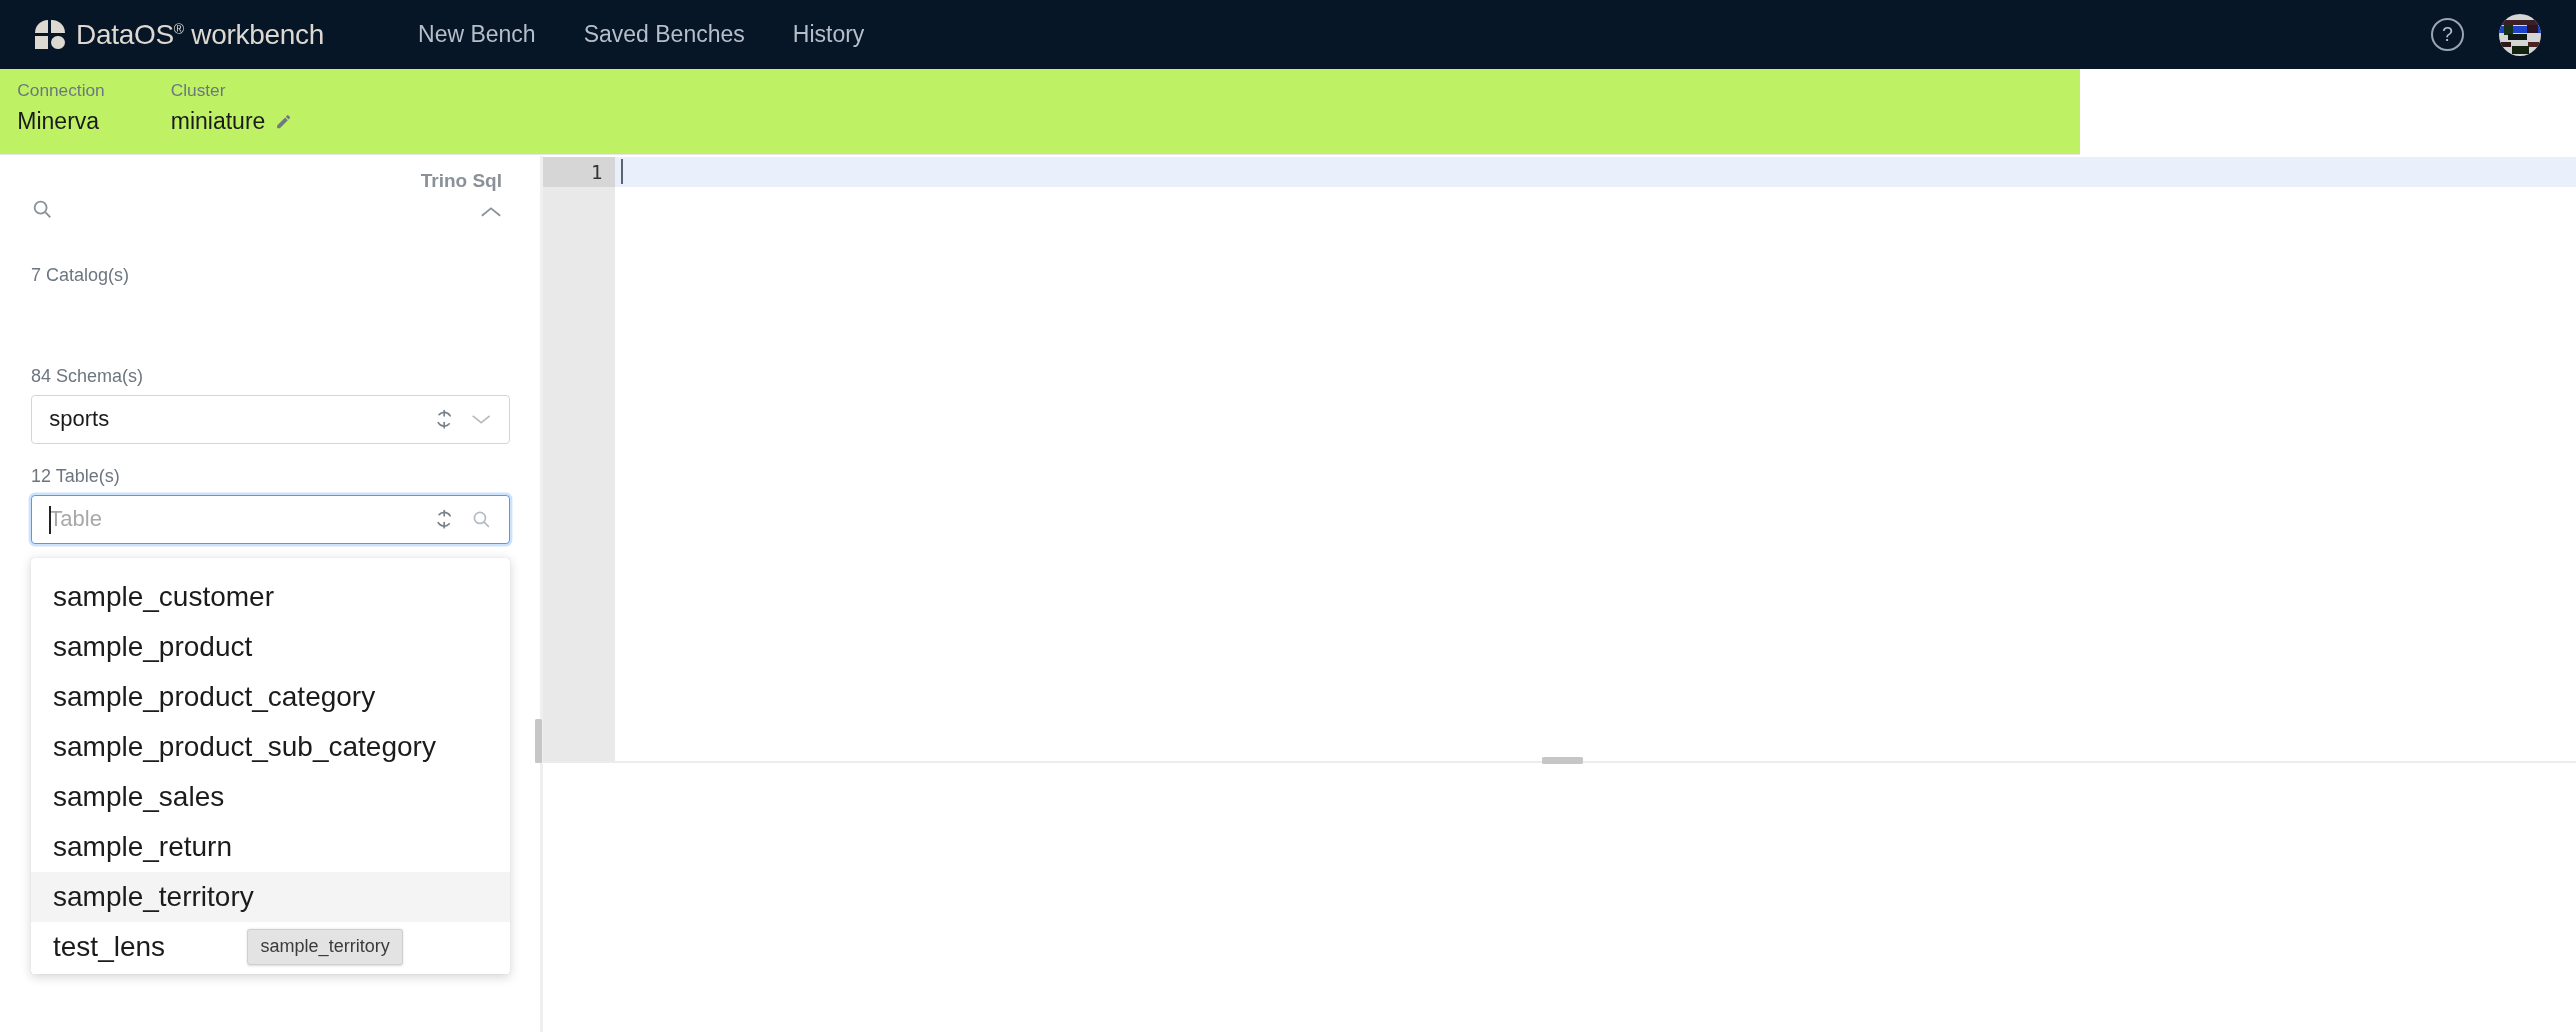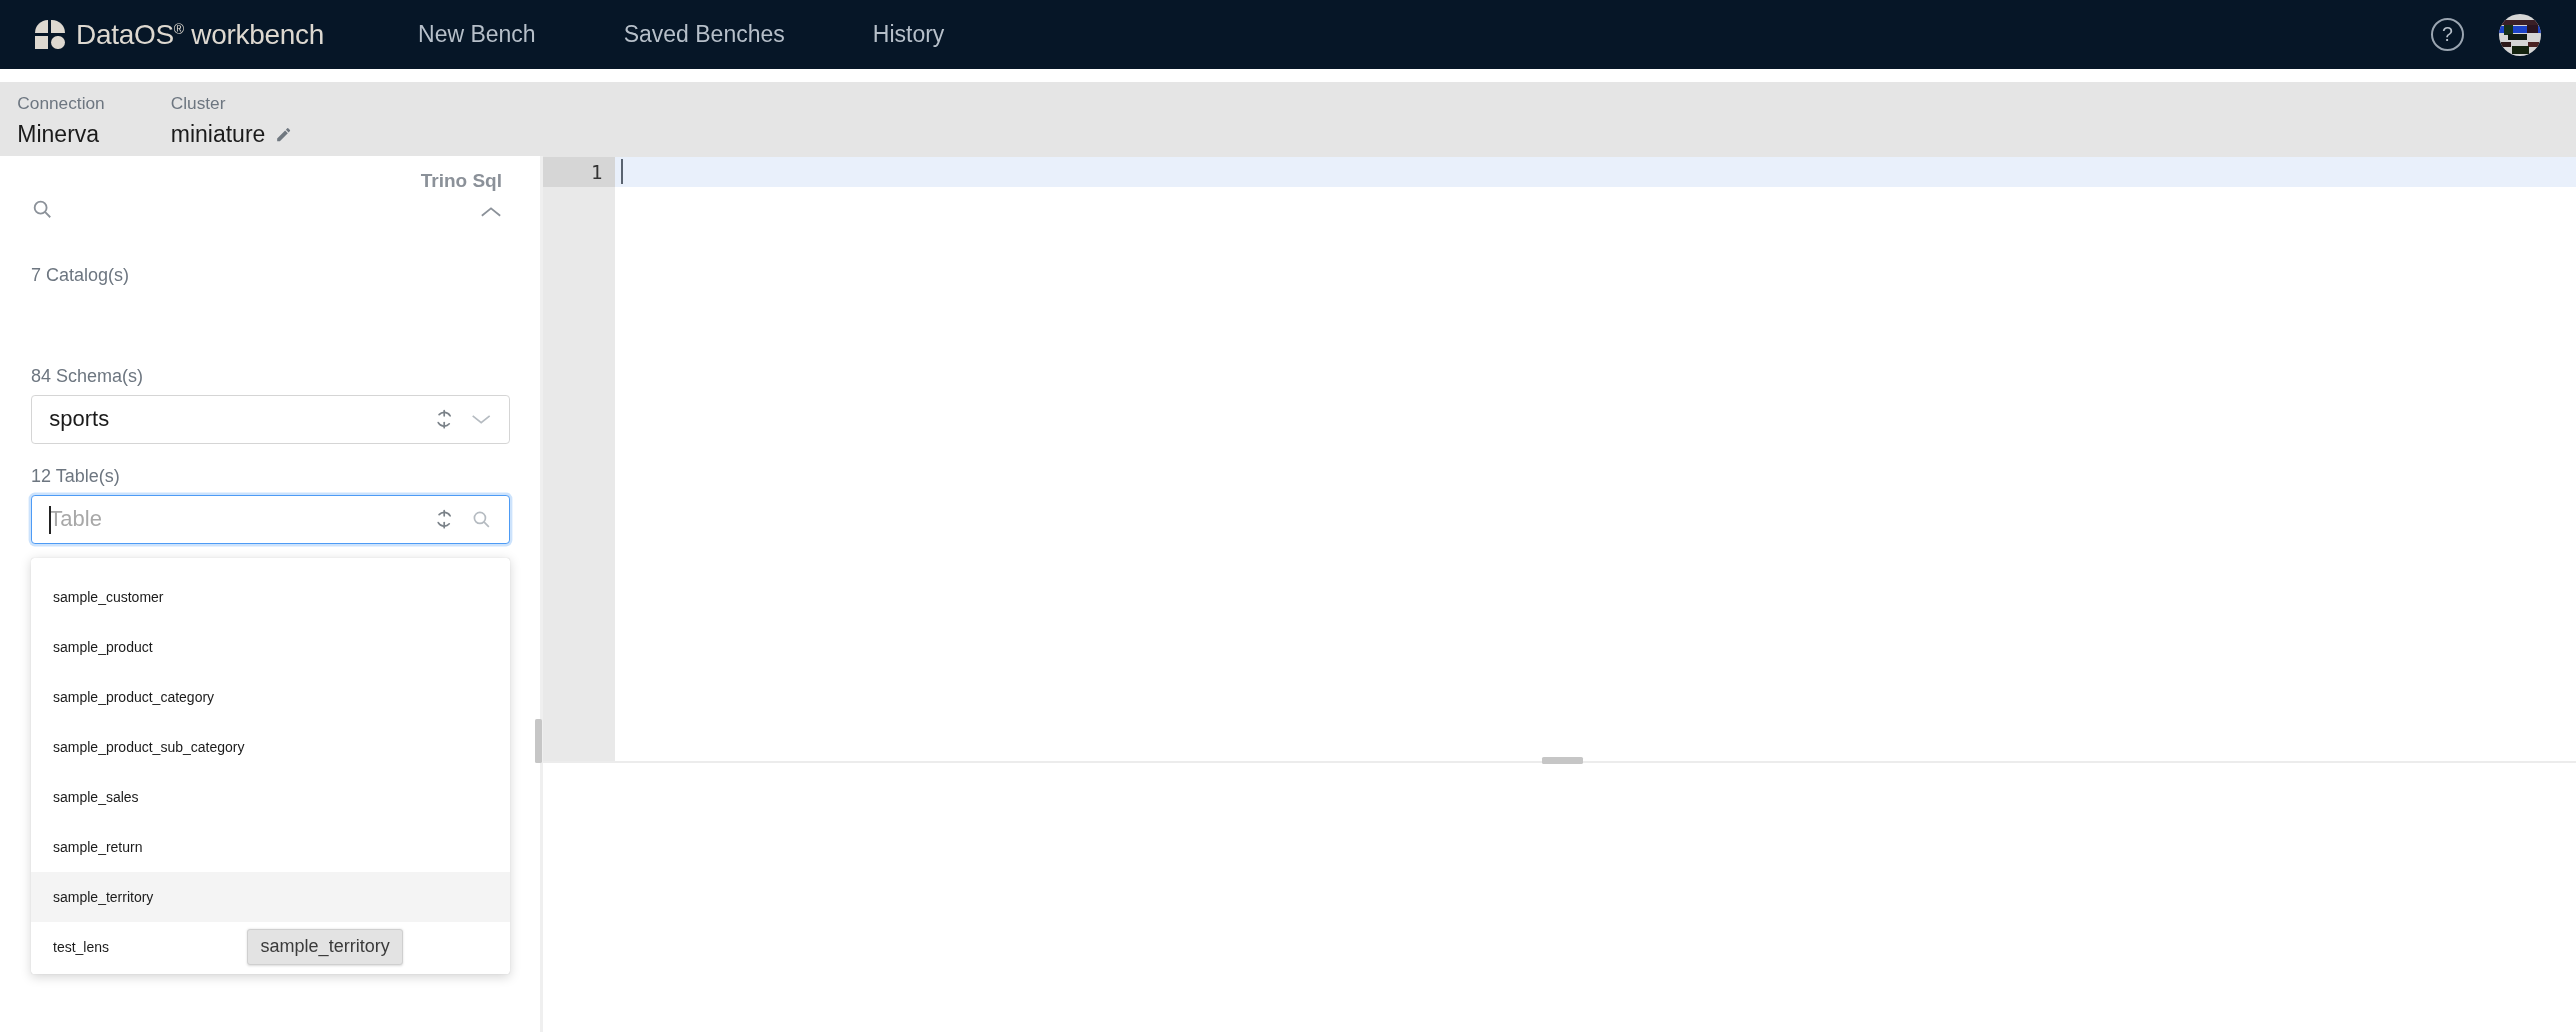--- a/index.html
+++ b/index.html
@@ -26,21 +26,21 @@
   .bl { background: #ddd8d0; }
   .bl.tl { border-top-left-radius: 13.3px; border-bottom-left-radius:0; }
   .bl.tr { border-top-right-radius: 13.3px; }
   .bl.bl2 { border-radius: 0; }
   .bl.br { border-radius: 50%; }
   .brand-text {
     color: #ddd8d0; font-size: 28px; letter-spacing: -0.3px; white-space: nowrap;
   }
   .brand-text .reg { font-size: 14px; vertical-align: super; }
   .brand-text .light { font-weight: 400; }
-  .navlinks { display: flex; align-items: flex-end; margin-left: 94px; gap: 88px; }
+  .navlinks { display: flex; align-items: flex-end; margin-left: 94px; gap: 48px; }
   .navlink {
     color: #b6bfc9; font-size: 23px; white-space: nowrap; cursor: pointer;
   }
   .nav-right {
     margin-left: auto; margin-right: 35px;
     display: flex; align-items: center; gap: 35px;
   }
   .help-icon {
     width: 33px; height: 33px; border: 2px solid #9aa5b1; border-radius: 50%;
     color: #b6bfc9; font-size: 19.6px; display: flex; align-items: center;
@@ -55,22 +55,22 @@
   .av2 { left:0; top:12.6px; width:100%; height:7px; background:#1b42c8; }
   .av3 { left:4.7px; top:11.8px; width:9.4px; height:9.4px; background:#16301a; }
   .av4 { right:3.1px; top:11.8px; width:11px; height:7.8px; background:#2b1520; }
   .av5 { left:9.4px; top:20.4px; width:19px; height:6.3px; background:#101a14; }
   .av6 { left:2.4px; top:28px; width:9.4px; height:5.5px; background:#2e1a1a; }
   .av7 { right:2.4px; top:28px; width:10.2px; height:5.5px; background:#4a2222; }
   .av8 { left:12.6px; bottom:1.6px; width:17.3px; height:7.8px; background:#14230f; }
 
   
   .subbar {
-    position: absolute; left: 0; top: 69px; width: 2576px; height: 86px;
-    background: #e5e5e5; border-bottom: 0.8px solid #e6e6e6; margin-top: 13px;
+    position: absolute; left: 0; top: 69px; width: 2080px; height: 86px;
+    background: #bef264; border-bottom: 0.8px solid #e6e6e6;
   }
   .conn-block { position: absolute; left: 17.3px; top: 11px; display: flex; gap: 66px; }
   .cb-col { display: flex; flex-direction: column; }
   .cb-label { font-size: 17.3px; color: #6d7680; margin-bottom: 7px; }
   .cb-value { font-size: 23px; color: #1b1b1b; display: flex; align-items: center; gap: 9.4px; }
   .pencil { width: 17.3px; height: 17.3px; }
 
   .bench-name {
     position: absolute; left: 1330px; top: 88px; width: 408px; height: 50px;
     border: 0.8px solid #d0d0d0; border-radius: 3.9px; background: #fff;
@@ -150,21 +150,21 @@
 
   
   .dropdown {
     position: absolute; left: 31px; top: 558px; width: 479px; height: 416px;
     background: #ffffff; border-radius: 3.1px;
     box-shadow: 0 2.4px 11px rgba(0,0,0,.17), 0 0 0.8px rgba(0,0,0,.25);
     overflow: hidden; z-index: 40;
   }
   .dd-item {
     height: 50px; display: flex; align-items: center; padding-left: 22px;
-    font-size: 14px; color: #1b1b1b; cursor: pointer; white-space: nowrap;
+    font-size: 28px; color: #1b1b1b; cursor: pointer; white-space: nowrap;
   }
   .dd-item.hl { background: #f4f4f4; }
   .dd-pad { height: 14px; }
   .tooltip {
     position: absolute; left: 247px; top: 929px; z-index: 60;
     background: #e3e3e3; border: 0.8px solid #cfcfcf; border-radius: 3.1px;
     padding: 6.3px 12.6px; font-size: 18px; color: #3b3b3b; white-space: nowrap;
     box-shadow: 0 0.8px 2.4px rgba(0,0,0,.15);
   }
 

